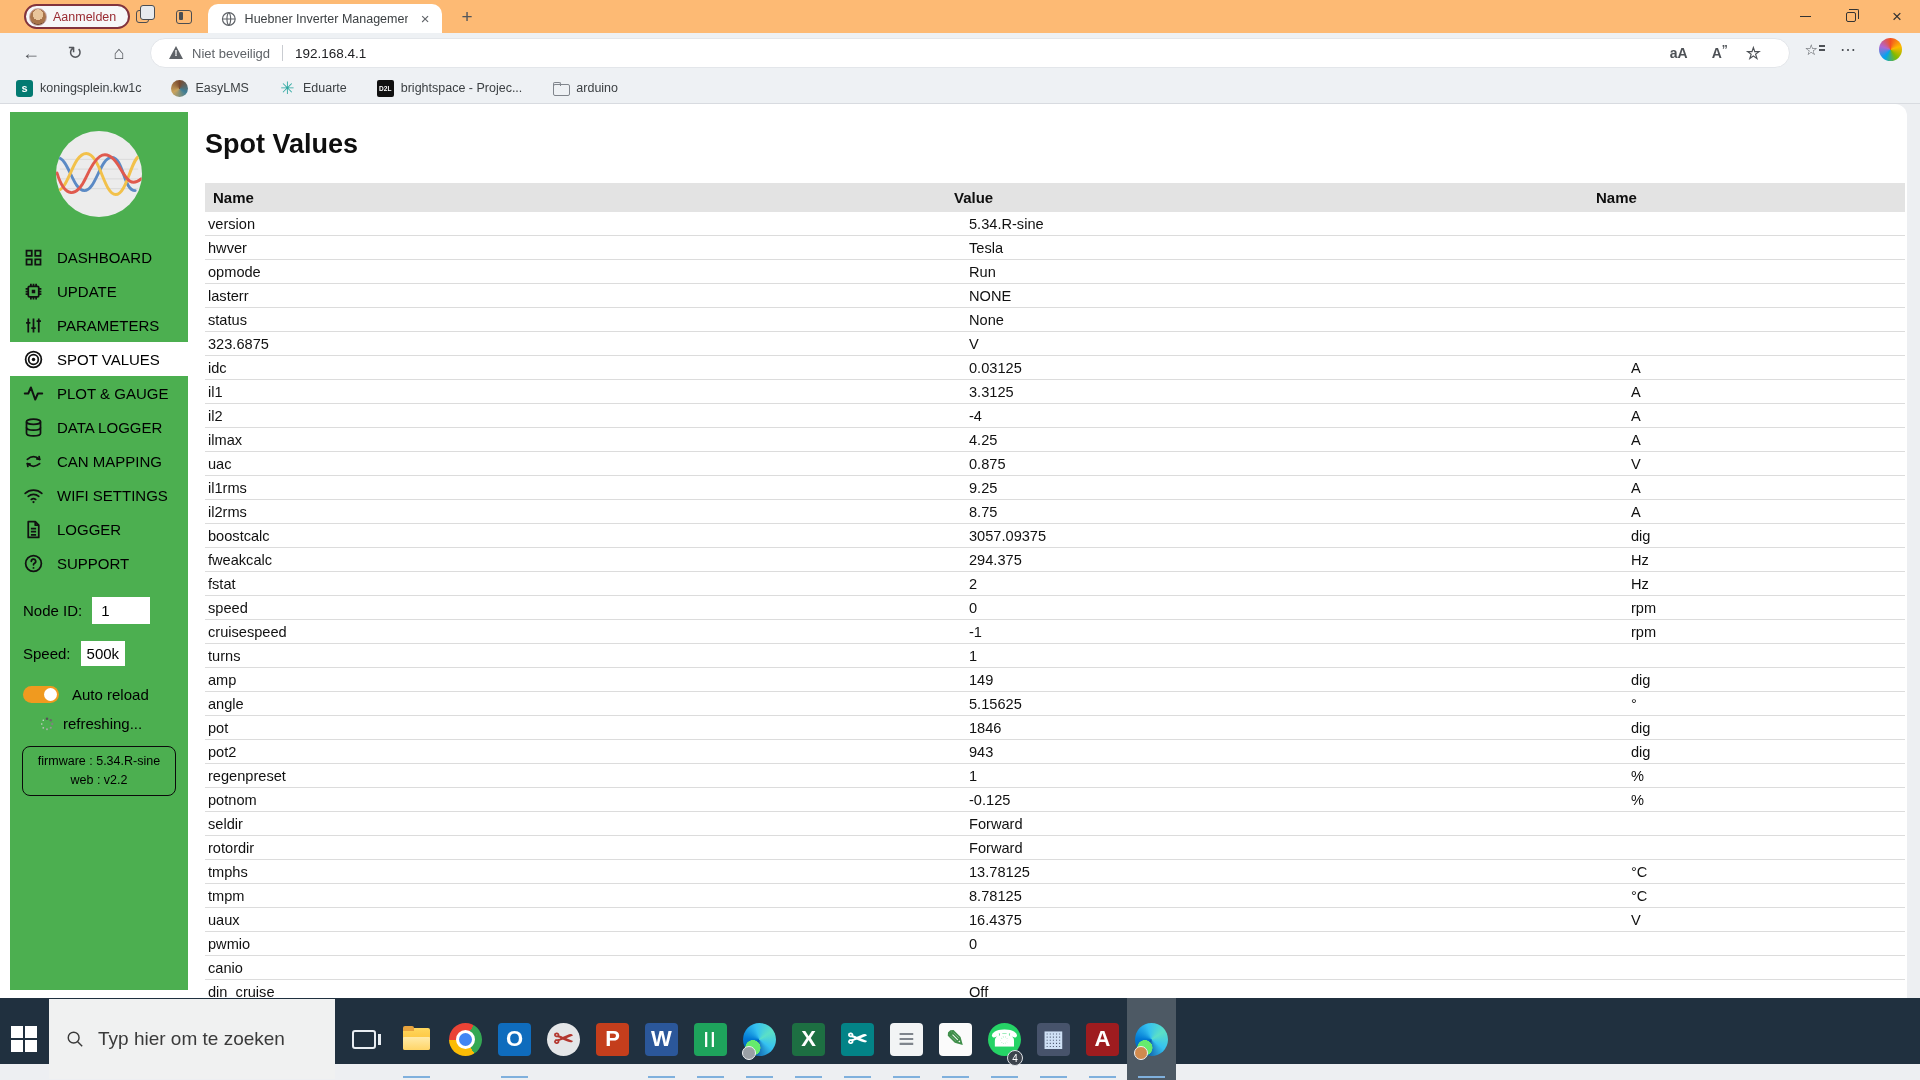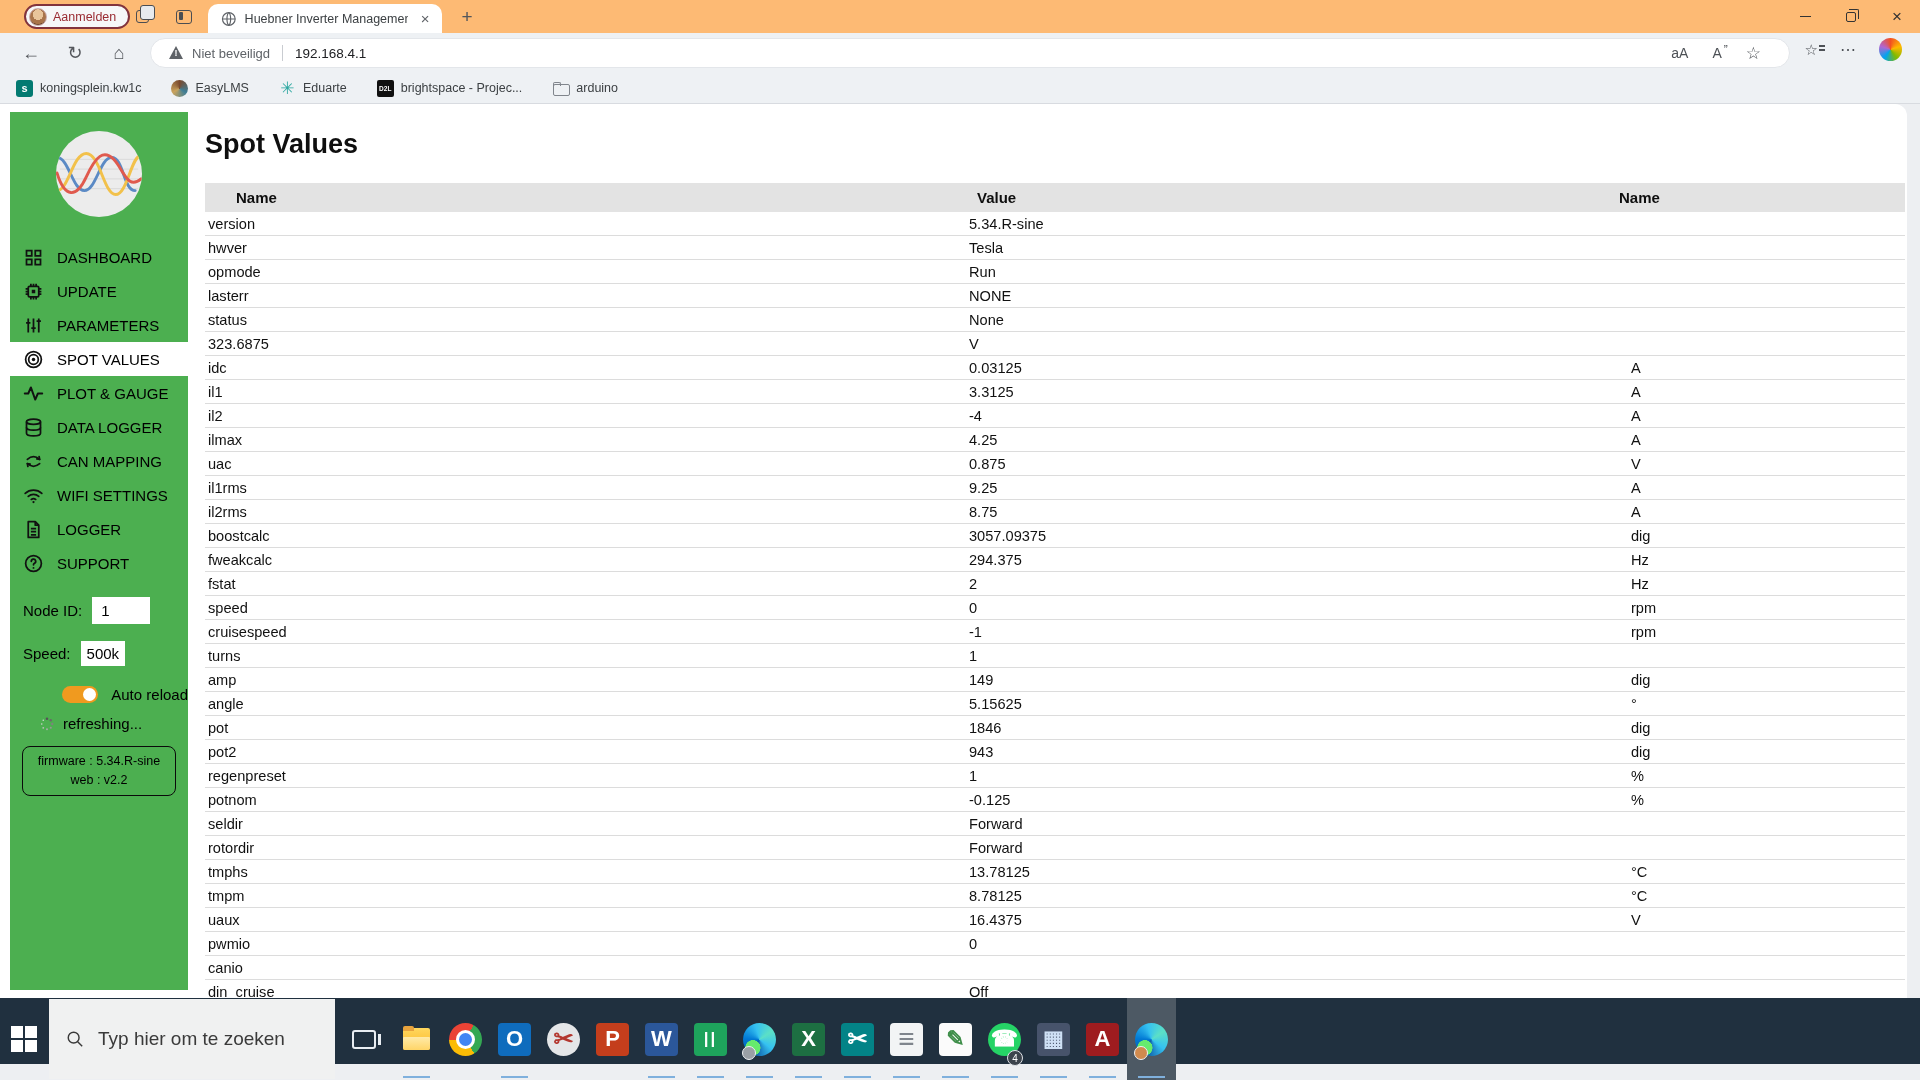--- a/index.html
+++ b/index.html
@@ -36,21 +36,21 @@
   .navbtn { position:absolute; top:8px; width:26px; height:26px; text-align:center; line-height:25px; font-size:18px; color:#55585d; }
   .addrbar { position:absolute; left:150px; top:5px; width:1640px; height:30px; background:#ffffff; border-radius:15px;
       border:1px solid #e3e6ea; display:flex; align-items:center; }
   .warn { position:relative; width:16px; height:14px; margin-left:17px; }
   .warn::before { content:""; position:absolute; left:1px; top:0; border-left:7px solid transparent; border-right:7px solid transparent; border-bottom:13px solid #5f6368; }
   .warn::after { content:"!"; position:absolute; left:0; top:2px; width:16px; text-align:center; font-size:9px; font-weight:bold; color:#fff; }
   .sec-label { font-size:13px; color:#5f6368; margin-left:8px; }
   .addr-div { width:1px; height:16px; background:#c9ccd1; margin:0 12px; }
   .url { font-size:13.5px; color:#202124; }
   .addr-right { position:absolute; right:28px; display:flex; gap:24px; align-items:center; }
-  .addr-ic { font-size:14px; color:#4d5156; }
+  .addr-ic { font-size:14px; color:#4d5156;font-weight:bold; }
   .readaloud { position:relative; }
   .readaloud::after { content:"\201D"; position:absolute; top:-2px; right:-6px; font-size:12px; color:#4d5156; }
   .tb-right { position:absolute; right:0; top:5px; display:flex; align-items:center; gap:22px; padding-right:18px; }
   .favhub { font-size:15px; color:#4d5156; position:relative; }
   .favhub::after { content:""; position:absolute; right:-7px; top:4px; width:6px; height:2px; background:#4d5156; box-shadow:0 4px 0 #4d5156; }
   .dots { font-size:16px; color:#4d5156; letter-spacing:1px; }
   .copilot { width:23px; height:23px; border-radius:50%;
       background:conic-gradient(#f25022,#ffb900,#7fba00,#00a4ef,#b066d2,#f25022); }
 
   .bookmarksbar { position:absolute; left:0; top:73px; width:1920px; height:31px; background:#eef1f4; border-bottom:1px solid #d8dbe0;
@@ -71,30 +71,30 @@
 
   .sidebar { position:absolute; left:10px; top:8px; width:178px; height:878px; background:#4caf50; }
   .logo-wrap { display:flex; justify-content:center; padding-top:18px; }
   .nav { margin-top:22px; }
   .nav-item { height:34px; display:flex; align-items:center; gap:13px; padding-left:13px; font-size:15px; color:#000; }
   .nav-item.active { background:#ffffff; }
   .nav-item svg { width:21px; height:21px; flex:0 0 21px; }
   .side-field { display:flex; align-items:center; gap:10px; padding-left:13px; margin-top:17px; font-size:15px; color:#000; }
   .nodeid-input { width:58px; height:27px; border:none; background:#fff; font-size:15px; padding-left:9px; font-family:"Liberation Sans",sans-serif; }
   .speed-box { width:44px; height:25px; background:#fff; font-size:15px; line-height:25px; padding-left:6px; }
-  .toggle-row { display:flex; align-items:center; gap:13px; padding-left:13px; margin-top:20px; font-size:15px;justify-content:flex-end; }
+  .toggle-row { display:flex; align-items:center; gap:13px; padding-left:13px; margin-top:20px; font-size:15px; }
   .toggle { width:36px; height:17px; border-radius:9px; background:#f09a1f; position:relative; }
   .toggle::after { content:""; position:absolute; right:2px; top:2px; width:13px; height:13px; border-radius:50%; background:#fff; }
   .refresh-row { display:flex; align-items:center; gap:9px; padding-left:30px; margin-top:12px; font-size:15px; }
   .fw-box { margin:14px 12px 0 12px; border:1.5px solid #0a0a0a; border-radius:8px; padding:5px 2px; text-align:center; font-size:12.5px; line-height:1.5; color:#000; }
 
   .page-title { position:absolute; left:205px; top:25px; font-size:27px; font-weight:bold; color:#0f0f0f; }
   .spot-table { position:absolute; left:205px; top:79px; width:1700px; }
   .thead { display:grid; grid-template-columns:741px 642px 1fr; height:29px; align-items:center; background:#e3e3e3; font-size:15px; font-weight:bold; color:#0f0f0f; }
-  .thead > div { padding-left:16px;margin-left:15px; }
+  .thead > div { padding-left:8px; }
   .trow { display:grid; grid-template-columns:741px 642px 1fr; height:24px; align-items:center; border-bottom:1px solid #dcdcdc; font-size:14.6px; color:#111;gap:20px; }
   .trow .td { padding-left:3px; overflow:hidden; white-space:nowrap; }
   .nm { display:inline; }
   .nm.dotted { border-bottom:1.5px dotted #4a4a4a; }
 
   
   .taskbar { position:absolute; left:0; top:998px; width:1920px; height:66px; background:#20303f; }
   .startbtn { position:absolute; left:0; top:0; width:48px; height:82px; display:flex; align-items:center; justify-content:center; }
   .winlogo { display:grid; grid-template-columns:12px 12px; grid-template-rows:12px 12px; gap:2px; }
   .winlogo i { background:#fff; }

